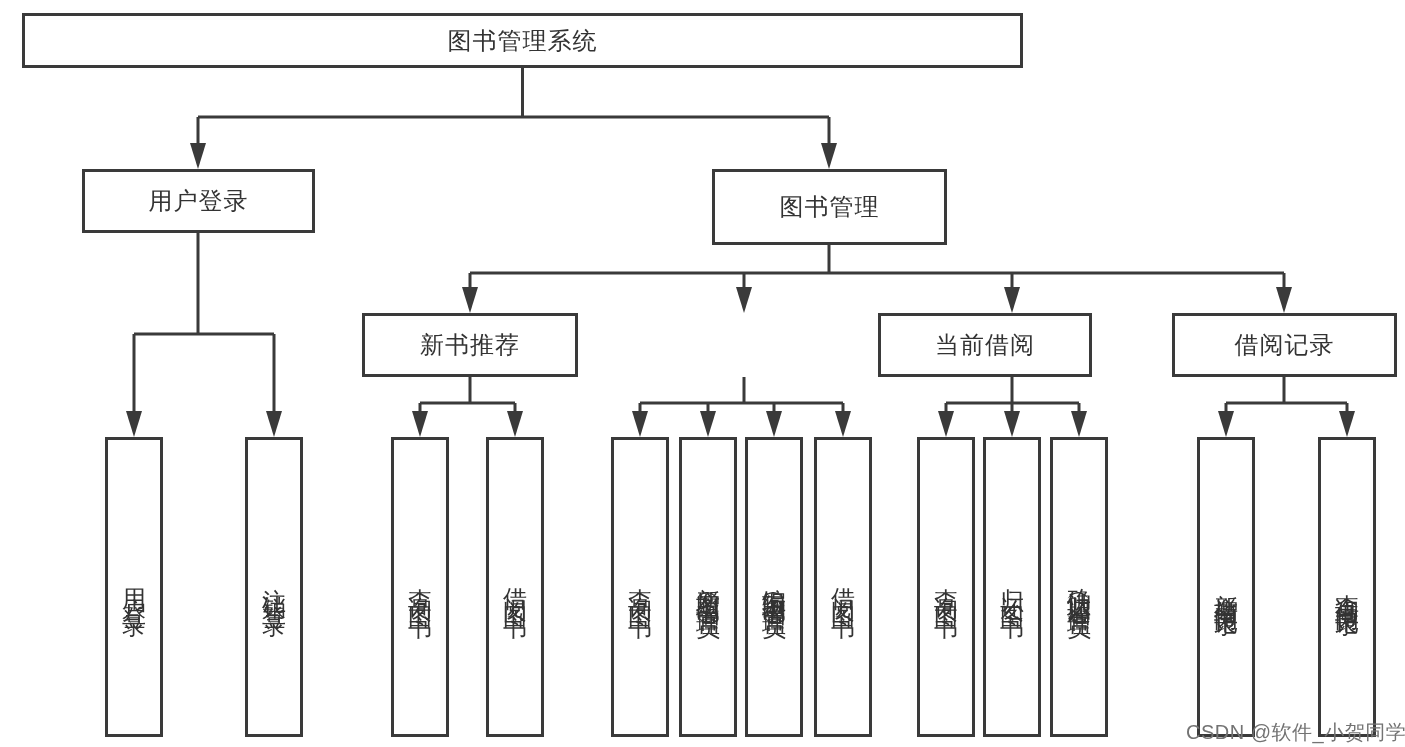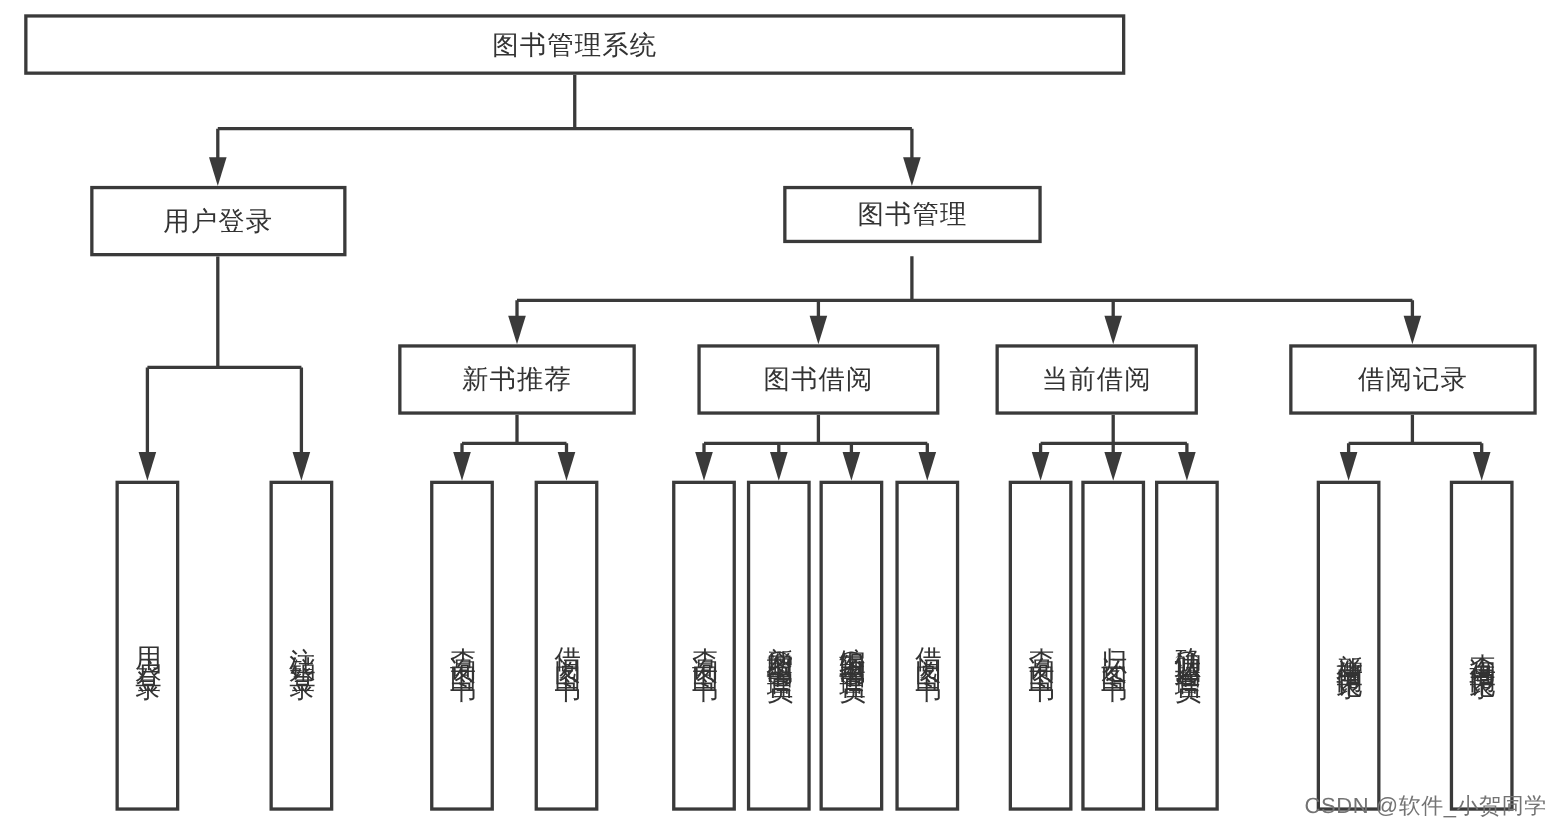--- a/index.html
+++ b/index.html
@@ -32,25 +32,25 @@
     color: #333333;
     z-index: 2;
   }
   .hnode {
     font-size: 24px;
     letter-spacing: 1px;
     white-space: nowrap;
   }
   .root  { left: 22px;  top: 13px;  width: 1001px; height: 55px; }
   .lvl2a { left: 82px;  top: 169px; width: 233px;  height: 64px; }
-  .lvl2b { left: 712px; top: 169px; width: 235px;  height: 52px; }
+  .lvl2b { left: 712px; top: 169px; width: 235px;  height: 76px; }
   .lvl3  { top: 313px; height: 64px; }
   .l3a { left: 362px;  width: 216px; text-align: right; }
   .l3b { left: 634px;  width: 220px; }
-  .l3c { left: 905px;  width: 184px; }
+  .l3c { left: 878px;  width: 214px; }
   .l3d { left: 1172px; width: 225px; }
   .leaf {
     top: 437px;
     width: 58px;
     height: 300px;
   }
   .leaf span {
     writing-mode: vertical-rl;
     font-size: 24px;
     letter-spacing: 9px;
@@ -128,21 +128,20 @@
       <polygon points="1339,411 1355,411 1347,437"></polygon>
     </g>
   </svg>
 
   <div class="node hnode root">图书管理系统</div>
 
   <div class="node hnode lvl2a">用户登录</div>
   <div class="node hnode lvl2b">图书管理</div>
 
   <div class="node hnode lvl3 l3a">新书推荐</div>
-  <div class="node hnode lvl3 l3b">图书借阅</div>
   <div class="node hnode lvl3 l3c">当前借阅</div>
   <div class="node hnode lvl3 l3d">借阅记录</div>
 
   <div class="node leaf f1">
     <span>用户登录</span>
   </div>
   <div class="node leaf f2">
     <span>注销登录</span>
   </div>
   <div class="node leaf f3">

